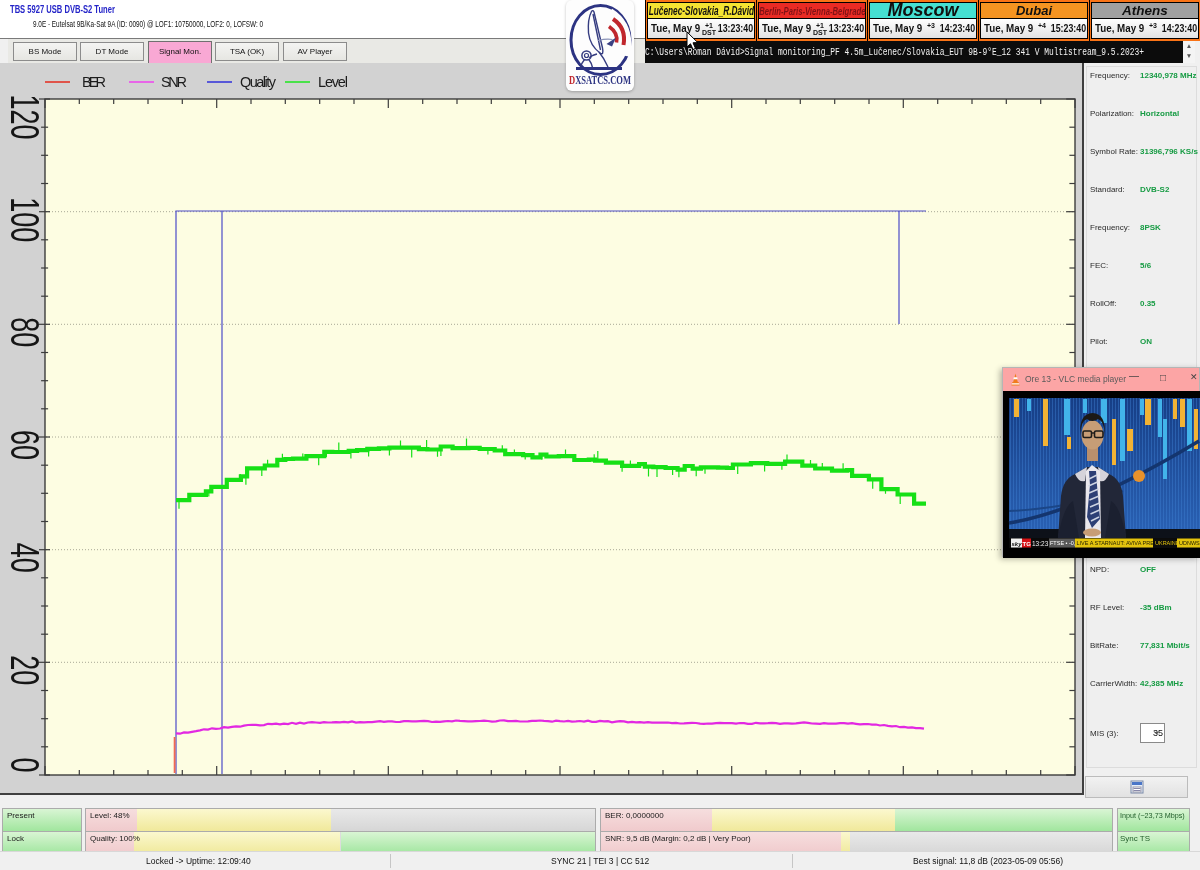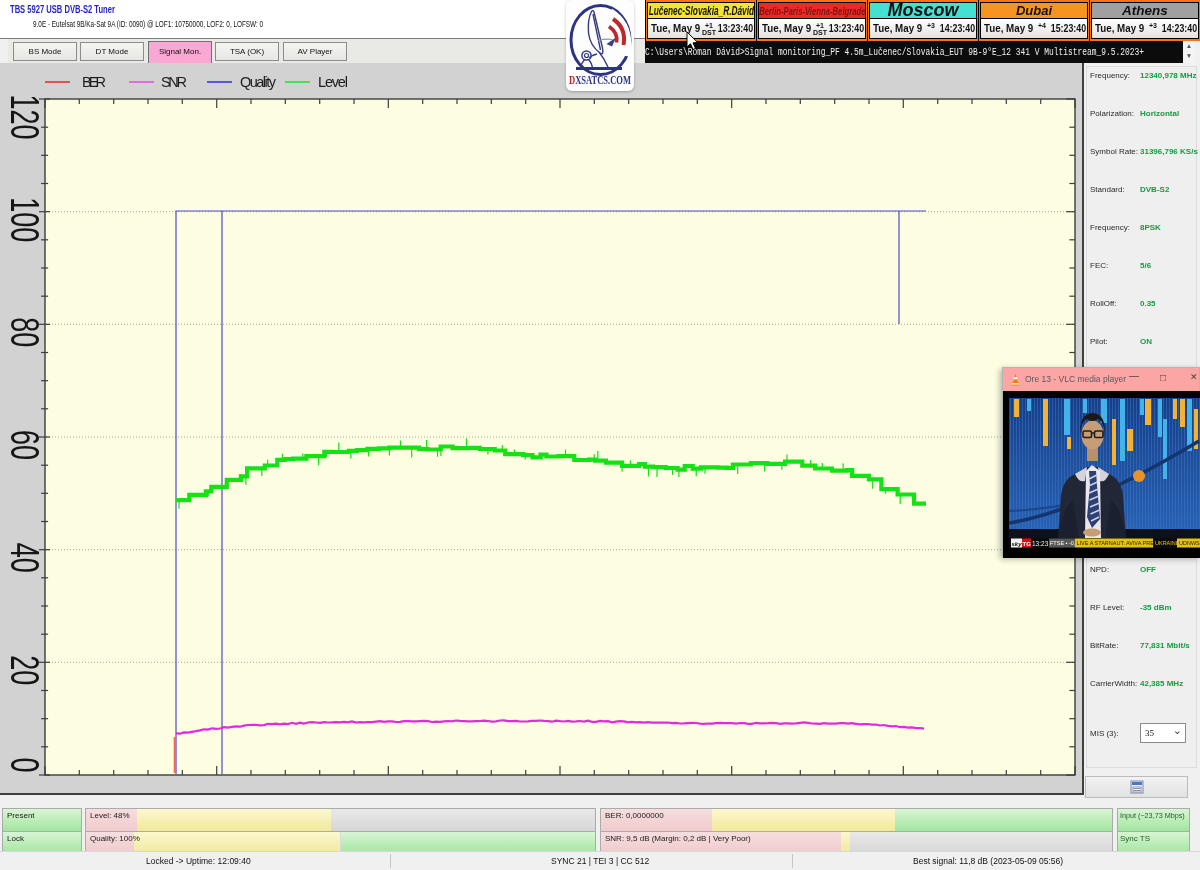--- a/index.html
+++ b/index.html
@@ -35,21 +35,21 @@
 #vlctitle .b { position:absolute; top:0px; font-size:12px; color:#444; }
 #vlcvideo { position:absolute; left:0; top:23px; width:198px; height:167px; }
 .pbar { position:absolute; height:32px; border:1px solid #ababab; background:#dcdcdc; font-size:8px; color:#1a1a1a; line-height:14px; white-space:nowrap; overflow:hidden; }
 .pbar .seg { position:absolute; top:0; bottom:0; }
 .pbar span { position:relative; }
 #statusbar { left:0; top:851px; width:1200px; height:19px; background:#f0f0f0; border-top:1px solid #d8d8d8; font-size:8.5px; color:#111; }
 #statusbar .sep { position:absolute; top:2px; bottom:2px; width:1px; background:#c6c6c6; }
 #statusbar div.txt { position:absolute; top:4px; }
 #savebtn { left:1085px; top:776px; width:103px; height:22px; background:linear-gradient(#f2f2f2,#e2e2e2); border:1px solid #bcbcbc; }
 #mis { position:absolute; left:6px; top:666px; width:108px; font-size:8px; color:#2a2a2a; }
-#misdd { position:absolute; left:50px; top:-6px; width:46px; height:20px; border:1px solid #8a8a8a; background:#fff; font-size:9px; line-height:18px; padding-left:4px; color:#111;font-family:Liberation Serif, serif; }
+#misdd { position:absolute; left:50px; top:-6px; width:25px; height:20px; border:1px solid #8a8a8a; background:#fff; font-size:9px; line-height:18px; padding-left:12px; color:#111; }
 #misdd:after { content:"\2304"; position:absolute; right:3px; top:-3px; color:#444; font-size:11px; }
 </style></head>
 <body>
 <div class="abs" id="titlebar"></div>
 <div class="abs" id="apptitle">TBS 5927 USB DVB-S2 Tuner</div>
 <div class="abs" id="appsub">9.0E - Eutelsat 9B/Ka-Sat 9A (ID: 0090) @ LOF1: 10750000, LOF2: 0, LOFSW: 0</div>
 <div class="abs" id="topline"></div>
 <div class="abs" id="btnstrip">
 <div class="tbtn" style="left:5px">BS Mode</div>
 <div class="tbtn" style="left:72px">DT Mode</div>

